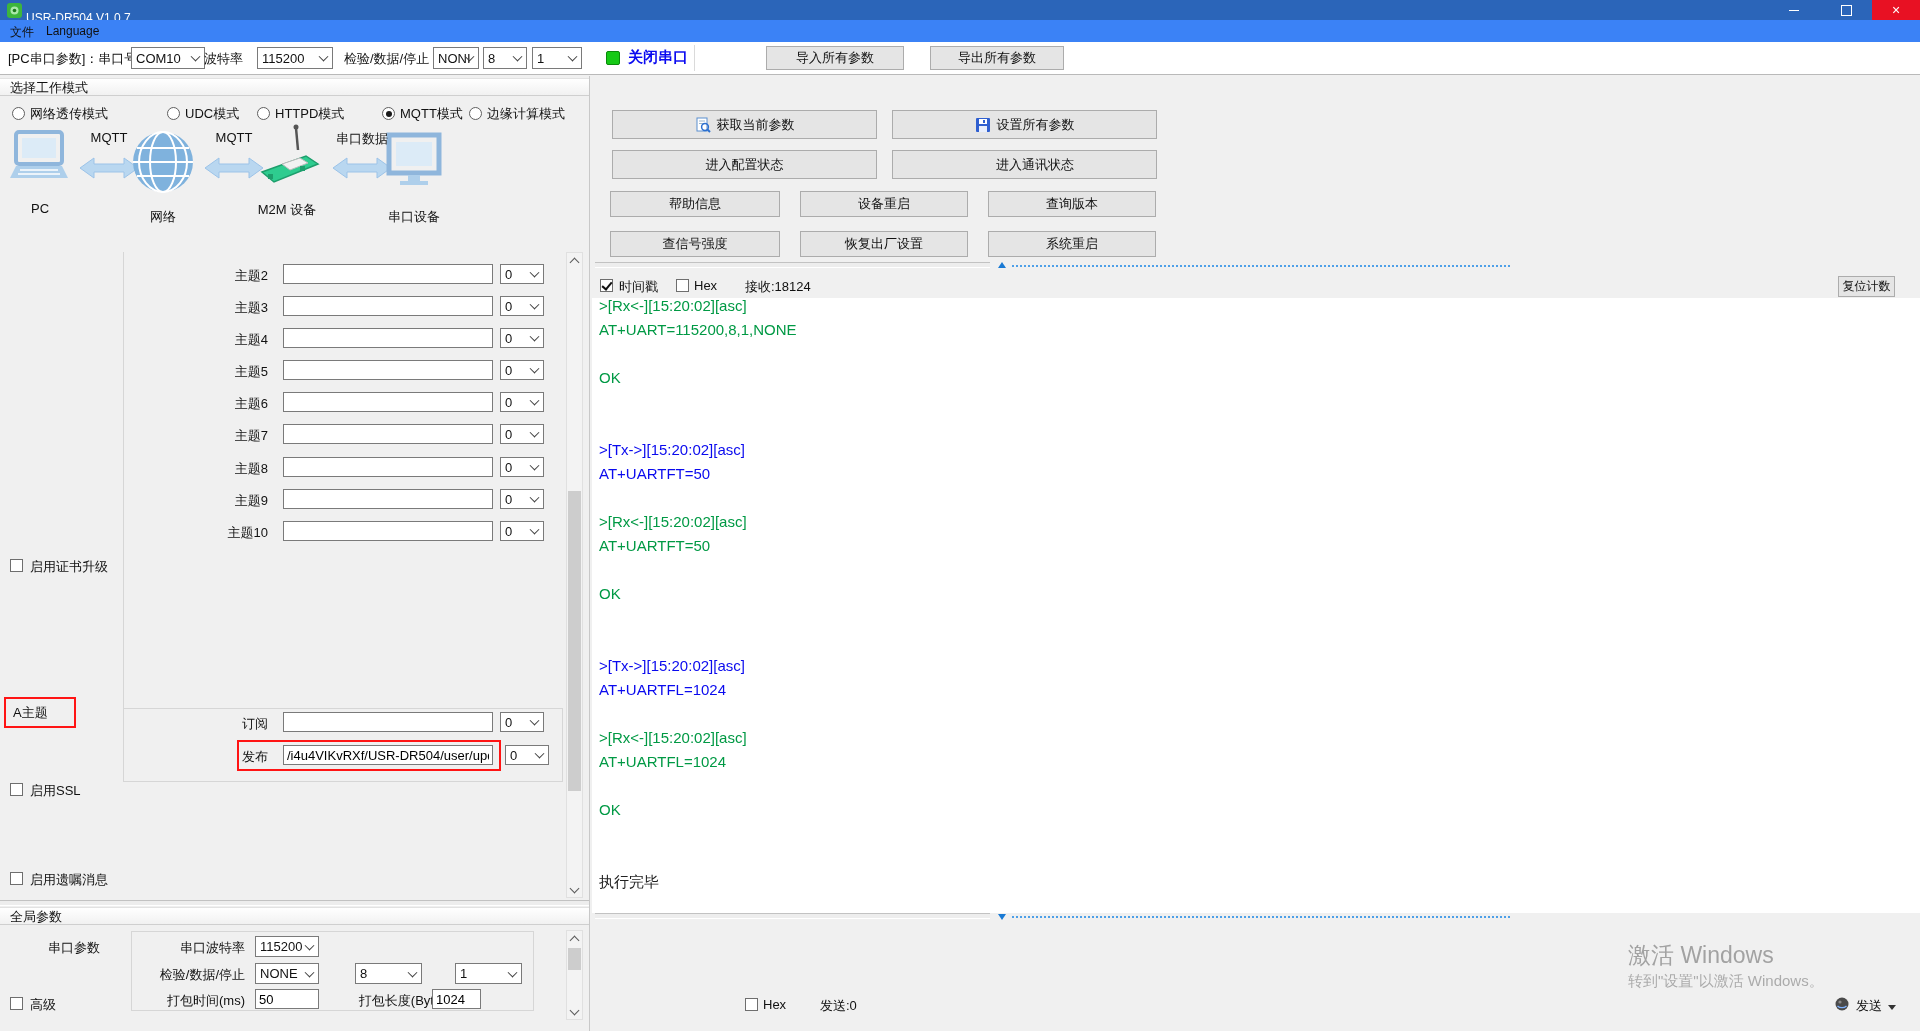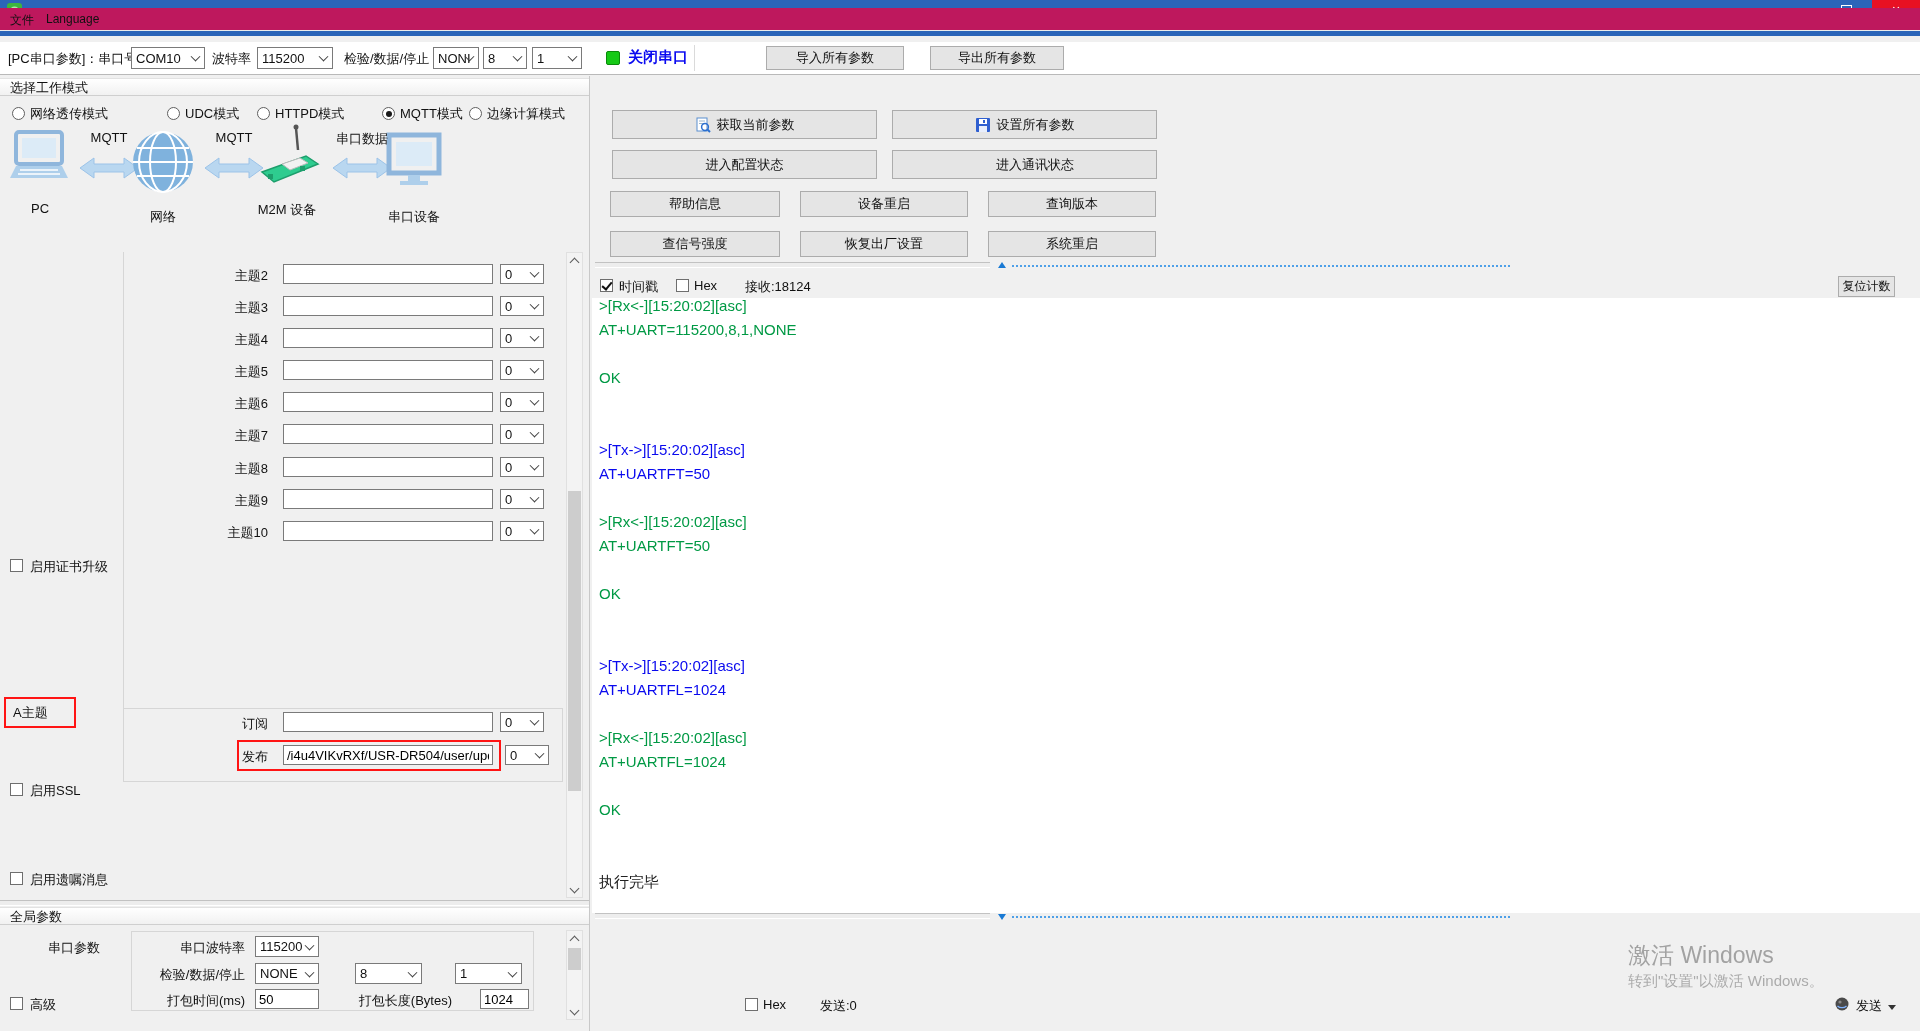--- a/index.html
+++ b/index.html
@@ -6,21 +6,21 @@
   #app{position:relative;width:1920px;height:1031px;background:#f0f0f0;overflow:hidden;
        font-family:"Liberation Sans","DejaVu Sans",sans-serif;color:#111;}
   .abs{position:absolute;}
   .lbl{font-size:13px;white-space:nowrap;color:#111;}
   .sm{font-size:12px;}
   
   #titlebar{position:absolute;left:0;top:0;width:1920px;height:36px;background:#2b65b9;display:flex;align-items:center;}
   #titlebar .title{color:#fff;font-size:12px;margin-left:6px;}
   .winbtn{position:absolute;top:0;height:20px;display:flex;align-items:center;justify-content:center;color:#fff;}
   
-  #menubar{position:absolute;left:0;top:8px;width:1920px;height:22px;background:#be185d;border-bottom:1px solid #ececec;}
+  #menubar{position:absolute;left:0;top:20px;width:1920px;height:22px;background:#3b82f6;border-bottom:1px solid #ececec;}
   .menuitem{position:absolute;top:2px;font-size:12px;color:#111;padding:2px 4px;}
   #toolbar{position:absolute;left:0;top:42px;width:1920px;height:33px;background:#fff;border-bottom:1px solid #b9b9b9;box-sizing:border-box;}
   
   .combo{position:absolute;background:#fff;border:1px solid #7a7a7a;box-sizing:border-box;display:flex;align-items:center;
          font-size:13px;padding:0 16px 0 4px;overflow:hidden;white-space:nowrap;}
   .combo::after{content:'';position:absolute;right:5px;top:50%;width:6px;height:6px;border-right:1.5px solid #404040;
          border-bottom:1.5px solid #404040;transform:translateY(-70%) rotate(45deg);}
   .tinput{position:absolute;background:#fff;border:1px solid #7a7a7a;box-sizing:border-box;font-size:13px;padding:0 3px;
          white-space:nowrap;overflow:hidden;font-family:"Liberation Sans","DejaVu Sans",sans-serif;}
   input.tinput{outline:none;}
@@ -84,21 +84,21 @@
   <div id="menubar">
     <span class="menuitem" style="left:6px;">文件</span>
     <span class="menuitem" style="left:42px;">Language</span>
   </div>
 
   <div id="toolbar">
     <span class="lbl abs" style="left:8px;top:8px;">[PC串口参数]：串口号</span>
     <div class="combo" style="left:131px;top:5px;width:74px;height:22px;">
         <span>COM10</span>
       </div>
-    <span class="lbl abs" style="left:212px;top:8px;">波特率</span>
+    <span class="lbl abs" style="left:204px;top:8px;">波特率</span>
     <div class="combo" style="left:257px;top:5px;width:76px;height:22px;">
         <span>115200</span>
       </div>
     <span class="lbl abs" style="left:344px;top:8px;">检验/数据/停止</span>
     <div class="combo" style="left:433px;top:5px;width:46px;height:22px;">
         <span>NONI</span>
       </div>
     <div class="combo" style="left:483px;top:5px;width:44px;height:22px;">
         <span>8</span>
       </div>
@@ -270,21 +270,21 @@
     </div>
   <div class="combo" style="left:355px;top:963px;width:67px;height:21px;">
       <span>8</span>
     </div>
   <div class="combo" style="left:455px;top:963px;width:67px;height:21px;">
       <span>1</span>
     </div>
   <span class="lbl abs" style="left:140px;top:992px;width:105px;text-align:right;">打包时间(ms)</span>
   <input class="tinput" style="left: 255px; top: 989px; width: 64px; height: 20px;" value="50">
   <span class="lbl abs" style="left:330px;top:992px;width:122px;text-align:right;">打包长度(Bytes)</span>
-  <input class="tinput" style="left: 480px; top: 989px; width: 49px; height: 20px;" value="1024">
+  <input class="tinput" style="left: 432px; top: 989px; width: 49px; height: 20px;" value="1024">
   <span class="cb" style="left:10px;top:997px;"></span>
   <span class="lbl abs" style="left:30px;top:996px;">高级</span>
 
   <div class="sb" style="left:566px;top:930px;height:90px;">
     <span class="arr up" style="top:0;"></span>
     <span class="thumb" style="top:17px;height:22px;"></span>
     <span class="arr dn" style="bottom:0;"></span>
   </div>
 
   <div class="vline" style="left:589px;top:76px;height:955px;background:#c8c8c8;"></div>

